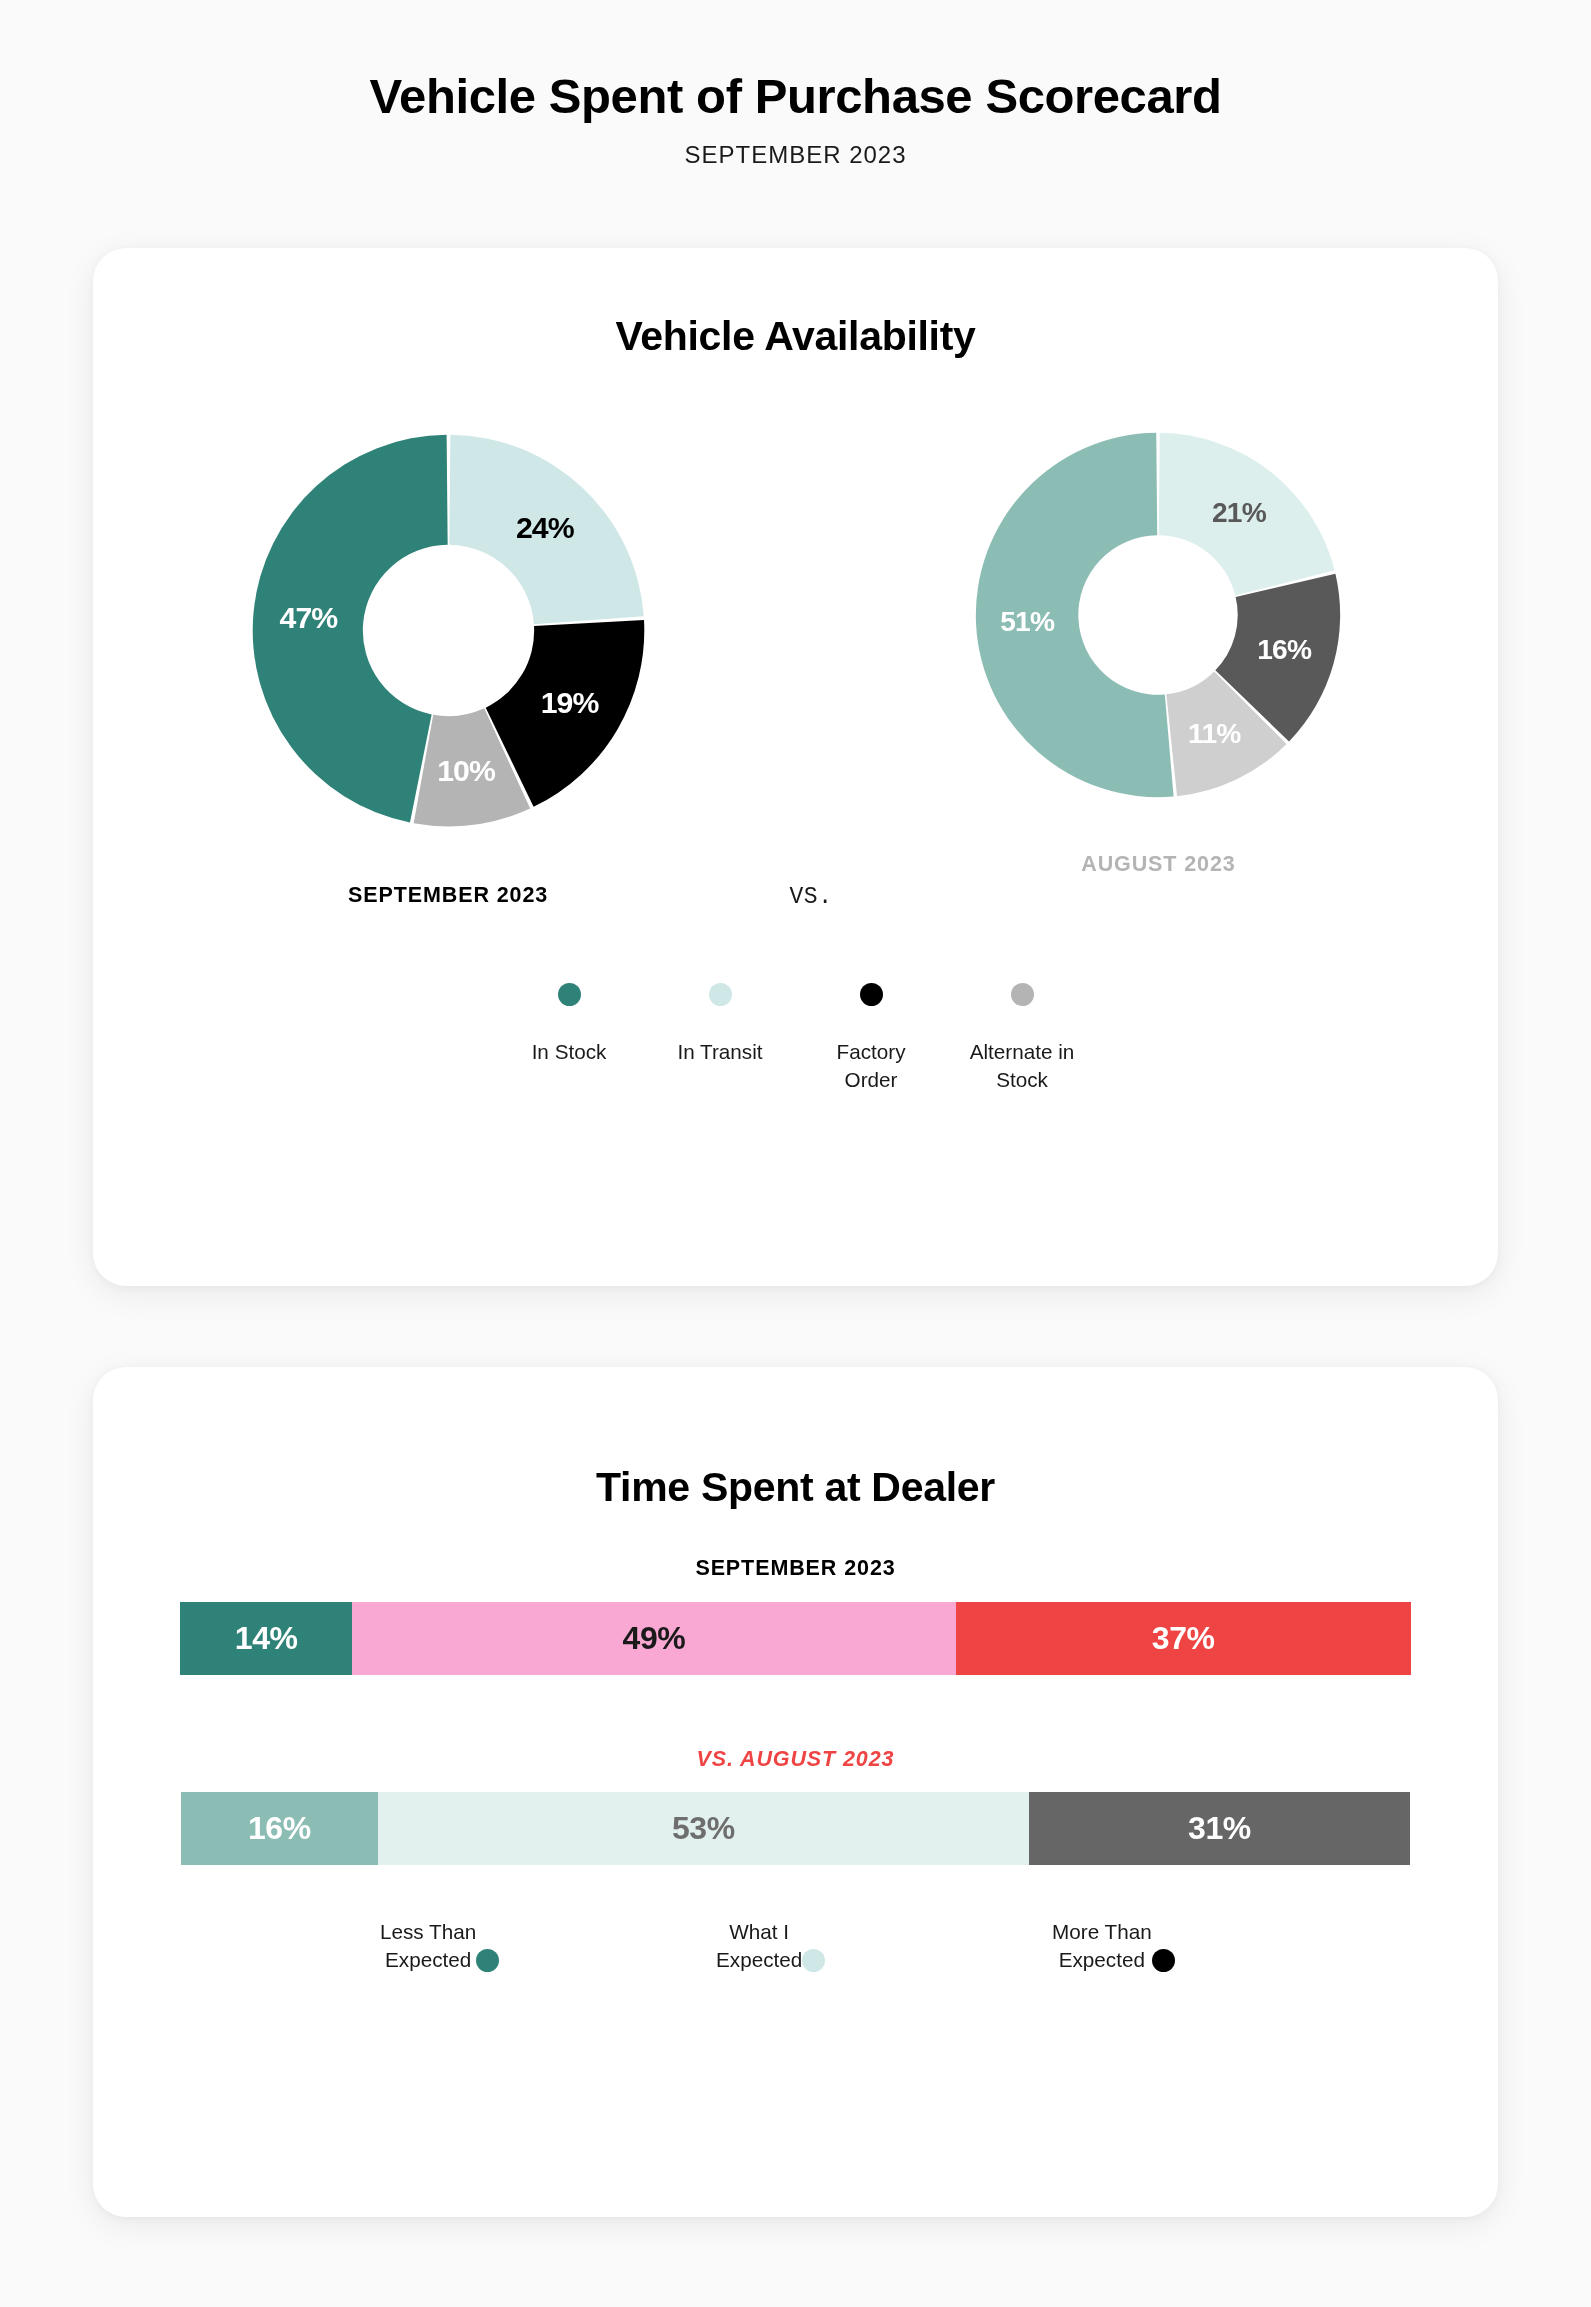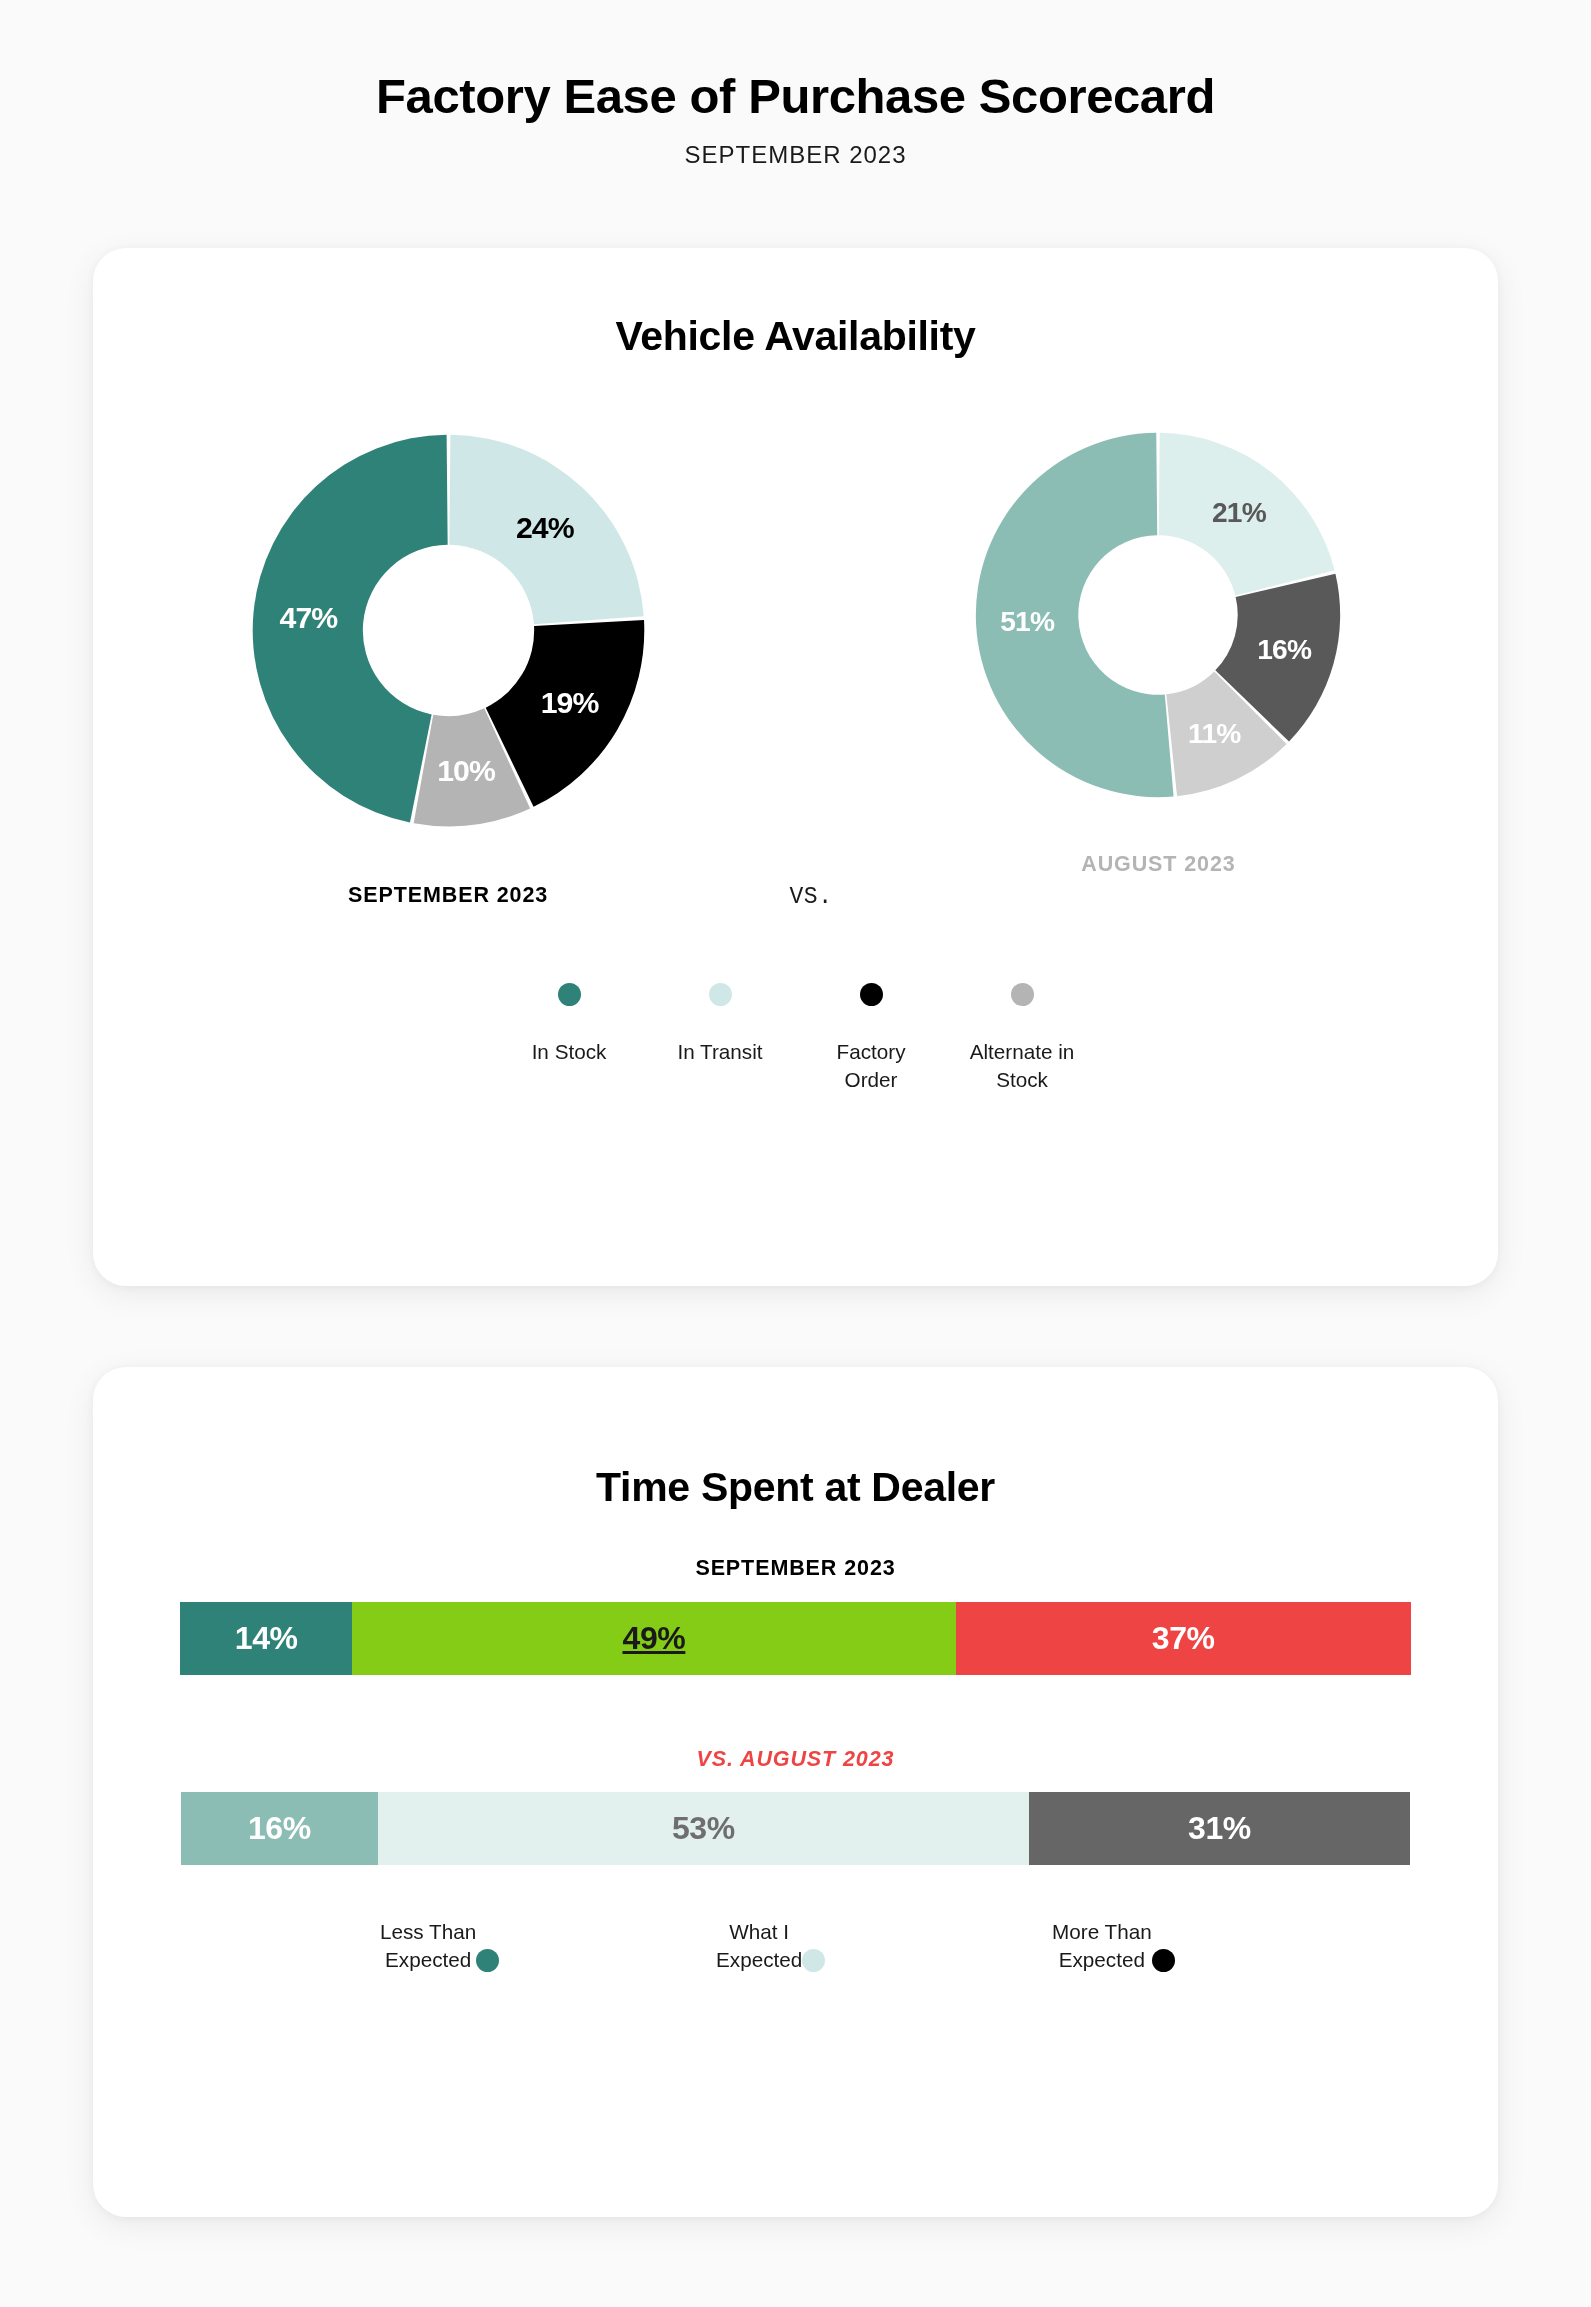--- a/index.html
+++ b/index.html
@@ -105,21 +105,21 @@
     margin-top:53px; gap:177px;
   }
   .legend-bottom .legend-item { width:159px; }
 </style>
 </head>
 <body>
 
 <div class="page">
 
   <div class="header">
-    <div class="main-title">Factory Ease of Purchase Scorecard</div>
+    <div class="main-title">Vehicle Spent of Purchase Scorecard</div>
     <div class="main-subtitle">SEPTEMBER 2023</div>
   </div>
 
   <div class="card" id="card-availability">
     <div class="card-title">Vehicle Availability</div>
 
     <div class="donut-row">
 
       <div class="donut-block">
         <div class="donut-wrap sept">
@@ -180,21 +180,21 @@
       </div>
   </div>
 
   <div class="card" id="card-time">
     <div class="card-title">Time Spent at Dealer</div>
 
     <div class="bar-section current">
       <div class="bar-caption cap-current">SEPTEMBER 2023</div>
       <div class="bar sept" id="bar-sept">
           <div class="bar-seg" style="width: 14%; background: rgb(47, 130, 119); color: rgb(255, 255, 255);">14%</div>
-          <div class="bar-seg" style="width: 49%; background: #84cc16; color: rgb(26, 26, 26); text-decoration: underline;">49%</div>
+          <div class="bar-seg" style="width: 49%; background: #f9a8d4; color: rgb(26, 26, 26);">49%</div>
           <div class="bar-seg" style="width: 37%; background: #ef4444; color: rgb(255, 255, 255);">37%</div>
         </div>
     </div>
 
     <div class="bar-section previous">
       <div class="bar-caption">VS. AUGUST 2023</div>
       <div class="bar aug" id="bar-aug">
           <div class="bar-seg" style="width: 16%; background: rgb(140, 189, 181); color: rgb(255, 255, 255);">16%</div>
           <div class="bar-seg" style="width: 53%; background: rgb(226, 240, 238); color: rgb(110, 110, 110);">53%</div>
           <div class="bar-seg" style="width: 31%; background: rgb(102, 102, 102); color: rgb(255, 255, 255); text-align: center;">31%</div>

